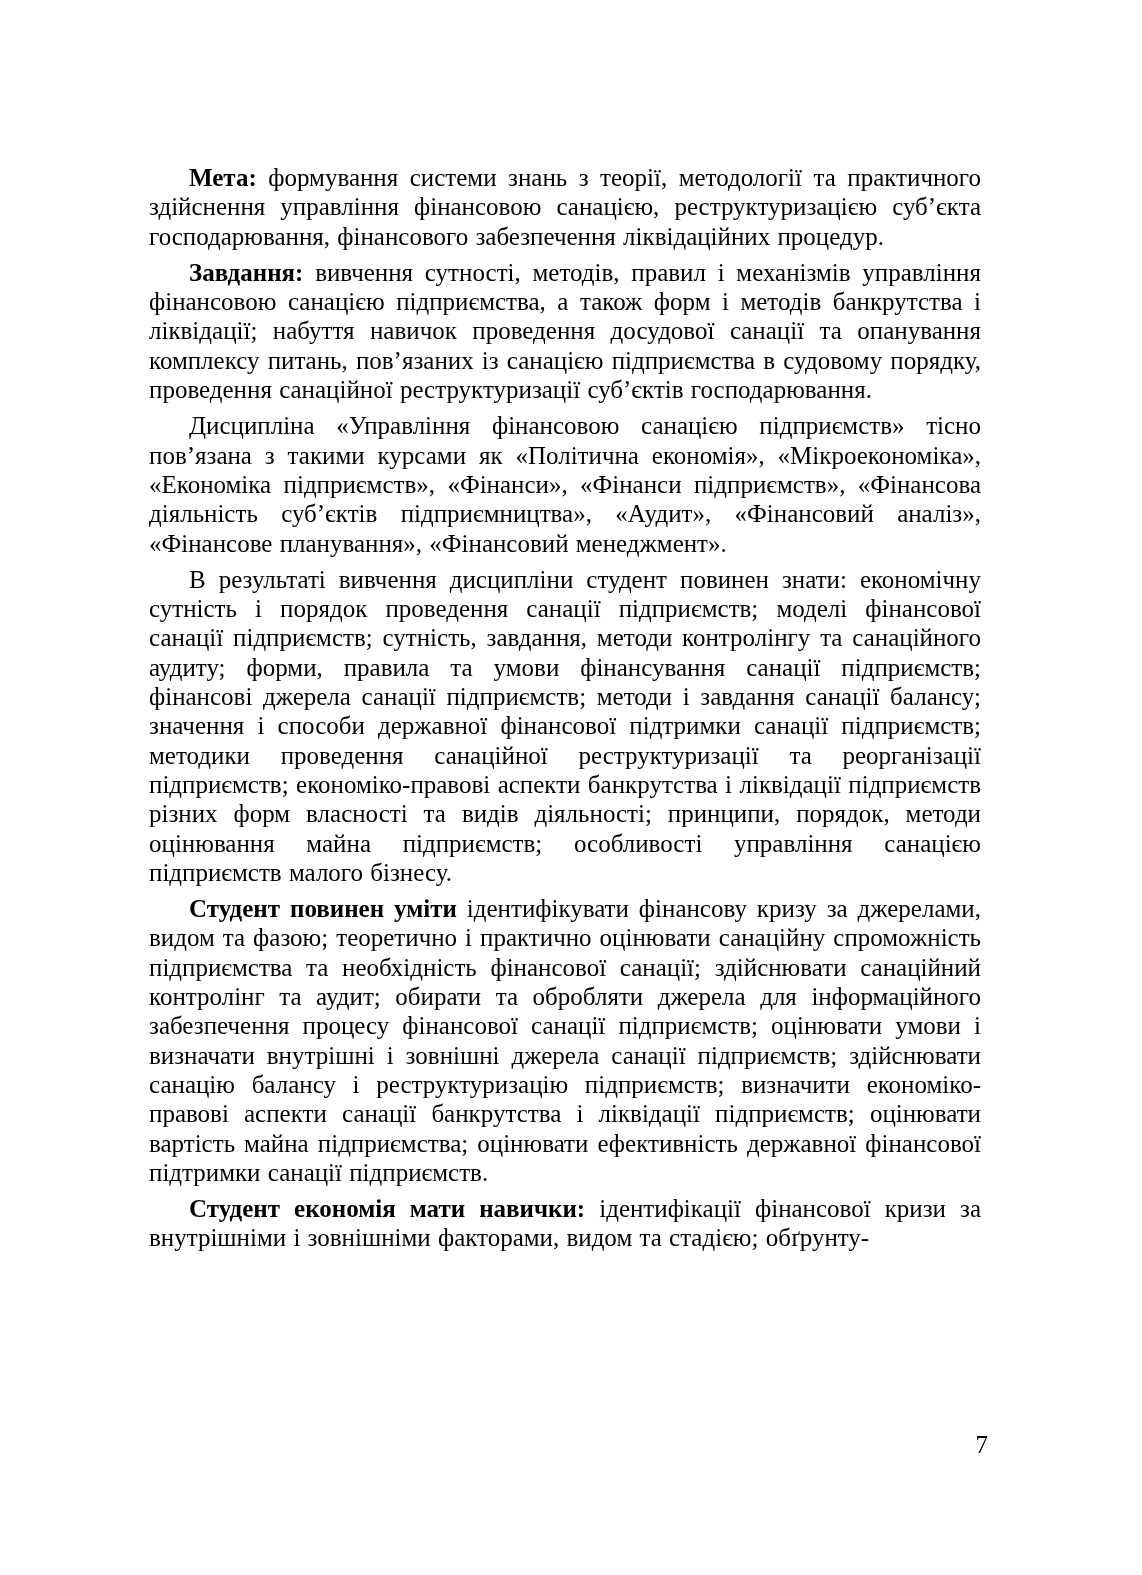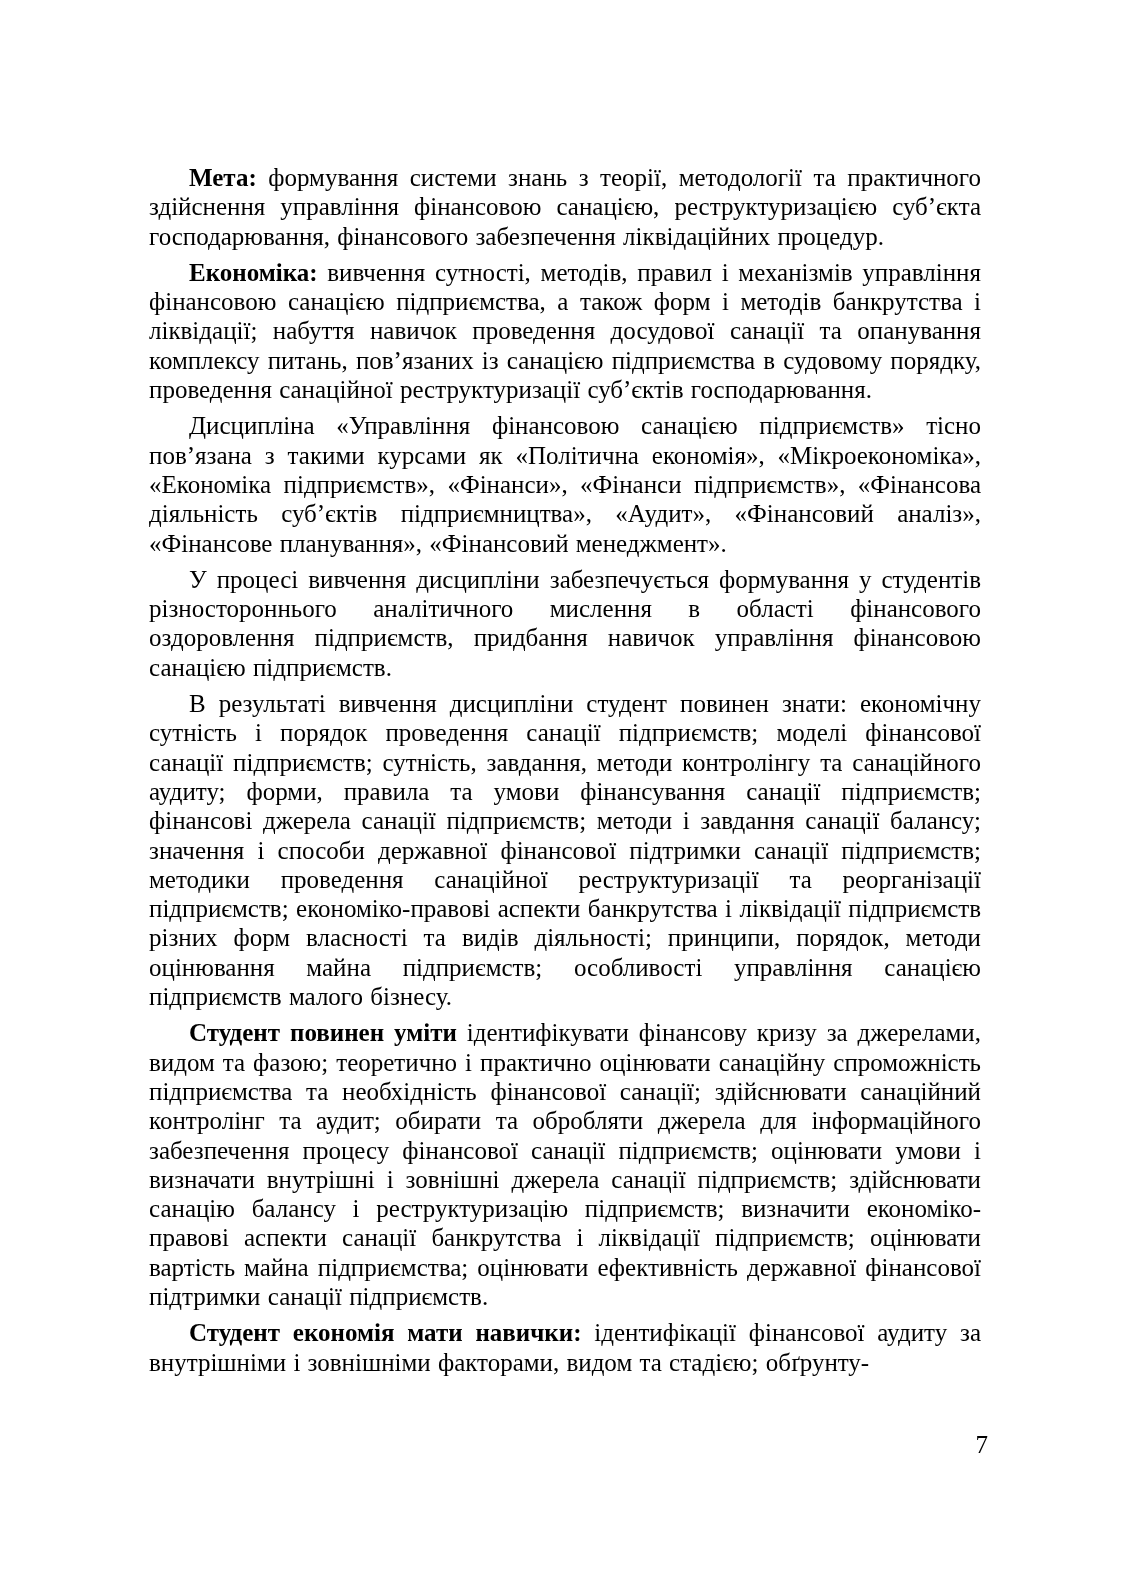--- a/index.html
+++ b/index.html
@@ -43,21 +43,20 @@
     font-size: 25px;
     line-height: 29px;
   }
 </style>
 </head>
 <body>
 
 <div class="page">
   <div class="content">
     <p><b>Мета:</b><span> формування системи знань з теорії, методології та практичного здійснення управління фінансовою санацією, реструктуризацією суб’єкта господарювання, фінансового забезпечення ліквідаційних процедур.</span></p>
-    <p><b>Економіка:</b><span> вивчення сутності, методів, правил і механізмів управління фінансовою санацією підприємства, а також форм і методів банкрутства і ліквідації; набуття навичок проведення досудової санації та опанування комплексу питань, пов’язаних із санацією підприємства в судовому порядку, проведення санаційної реструктуризації суб’єктів господарювання.</span></p>
+    <p><b>Завдання:</b><span> вивчення сутності, методів, правил і механізмів управління фінансовою санацією підприємства, а також форм і методів банкрутства і ліквідації; набуття навичок проведення досудової санації та опанування комплексу питань, пов’язаних із санацією підприємства в судовому порядку, проведення санаційної реструктуризації суб’єктів господарювання.</span></p>
     <p><b></b><span>Дисципліна «Управління фінансовою санацією підприємств» тісно пов’язана з такими курсами як «Політична економія», «Мікроекономіка», «Економіка підприємств», «Фінанси», «Фінанси підприємств», «Фінансова діяльність суб’єктів підприємництва», «Аудит», «Фінансовий аналіз», «Фінансове планування», «Фінансовий менеджмент».</span></p>
-    <p><b></b><span>У процесі вивчення дисципліни забезпечується формування у студентів різностороннього аналітичного мислення в області фінансового оздоровлення підприємств, придбання навичок управління фінансовою санацією підприємств.</span></p>
     <p><b></b><span>В результаті вивчення дисципліни студент повинен знати: економічну сутність і порядок проведення санації підприємств; моделі фінансової санації підприємств; сутність, завдання, методи контролінгу та санаційного аудиту; форми, правила та умови фінансування санації підприємств; фінансові джерела санації підприємств; методи і завдання санації балансу; значення і способи державної фінансової підтримки санації підприємств; методики проведення санаційної реструктуризації та реорганізації підприємств; економіко-правові аспекти банкрутства і ліквідації підприємств різних форм власності та видів діяльності; принципи, порядок, методи оцінювання майна підприємств; особливості управління санацією підприємств малого бізнесу.</span></p>
     <p><b>Студент повинен уміти</b><span> ідентифікувати фінансову кризу за джерелами, видом та фазою; теоретично і практично оцінювати санаційну спроможність підприємства та необхідність фінансової санації; здійснювати санаційний контролінг та аудит; обирати та обробляти джерела для інформаційного забезпечення процесу фінансової санації підприємств; оцінювати умови і визначати внутрішні і зовнішні джерела санації підприємств; здійснювати санацію балансу і реструктуризацію підприємств; визначити економіко-правові аспекти санації банкрутства і ліквідації підприємств; оцінювати вартість майна підприємства; оцінювати ефективність державної фінансової підтримки санації підприємств.</span></p>
-    <p><b>Студент економія мати навички:</b><span> ідентифікації фінансової аудиту за внутрішніми і зовнішніми факторами, видом та стадією; обґрунту-</span></p>
+    <p><b>Студент економія мати навички:</b><span> ідентифікації фінансової кризи за внутрішніми і зовнішніми факторами, видом та стадією; обґрунту-</span></p>
   </div>
   <div class="page-number">7</div>
 </div>
 
 </body></html>

